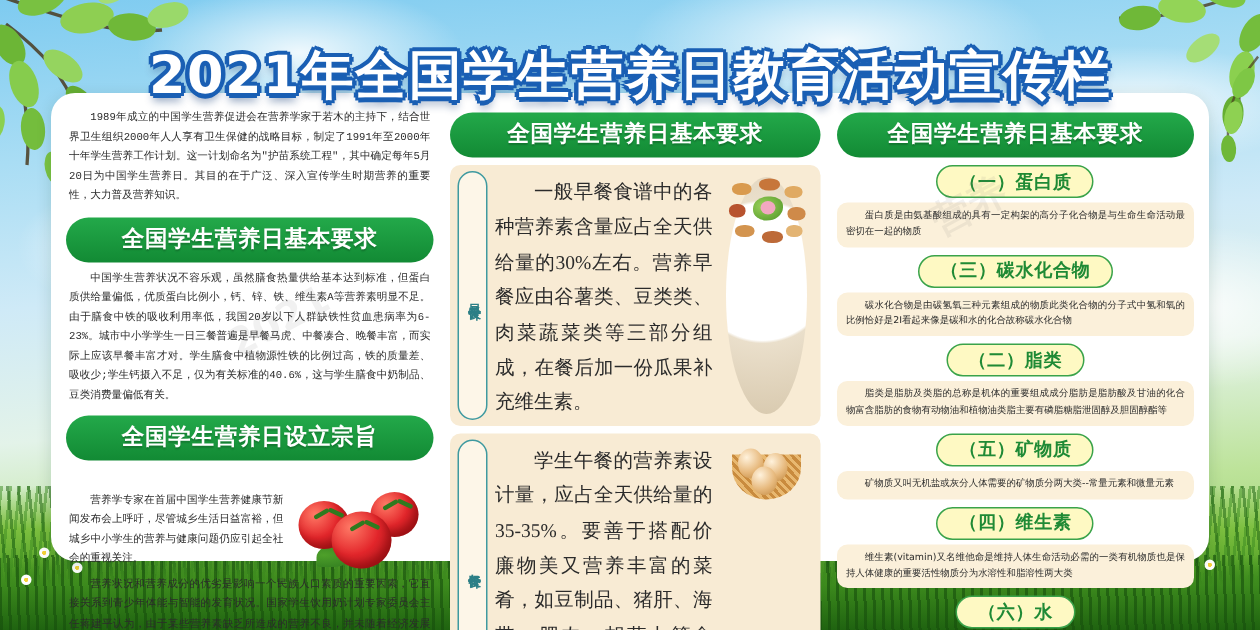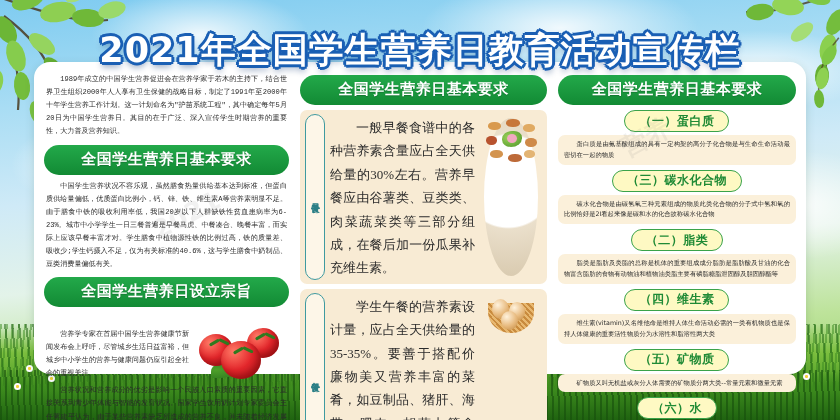--- a/index.html
+++ b/index.html
@@ -379,27 +379,27 @@
     </div>
     <div>
       <div class="nut-head">（三）碳水化合物</div>
       <div class="nut-body">碳水化合物是由碳氢氧三种元素组成的物质此类化合物的分子式中氢和氧的比例恰好是2I看起来像是碳和水的化合故称碳水化合物</div>
     </div>
     <div>
       <div class="nut-head">（二）脂类</div>
       <div class="nut-body">脂类是脂肪及类脂的总称是机体的重要组成成分脂肪是脂肪酸及甘油的化合物富含脂肪的食物有动物油和植物油类脂主要有磷脂糖脂泄固醇及胆固醇酯等</div>
     </div>
     <div>
+      <div class="nut-head">（五）矿物质</div>
+      <div class="nut-body">矿物质又叫无机盐或灰分人体需要的矿物质分两大类--常量元素和微量元素</div>
+    </div>
+    <div>
       <div class="nut-head">（四）维生素</div>
       <div class="nut-body">维生素(vitamin)又名维他命是维持人体生命活动必需的一类有机物质也是保持人体健康的重要活性物质分为水溶性和脂溶性两大类</div>
     </div>
     <div>
-      <div class="nut-head">（五）矿物质</div>
-      <div class="nut-body">矿物质又叫无机盐或灰分人体需要的矿物质分两大类--常量元素和微量元素</div>
-    </div>
-    <div>
       <div class="nut-head">（六）水</div>
       <div class="nut-body">水是地球上最常见的物质之一是包括人类在内所有生命生存的重要资源也是生物体最重要的组成部分水在生命演化中起到了重要的作用水是一切生命所必需的物质是饮食中的基本成分在生物活动中有重要生理功能</div>
     </div>
 
   </div>
 
 </div>
 
 </body></html>

